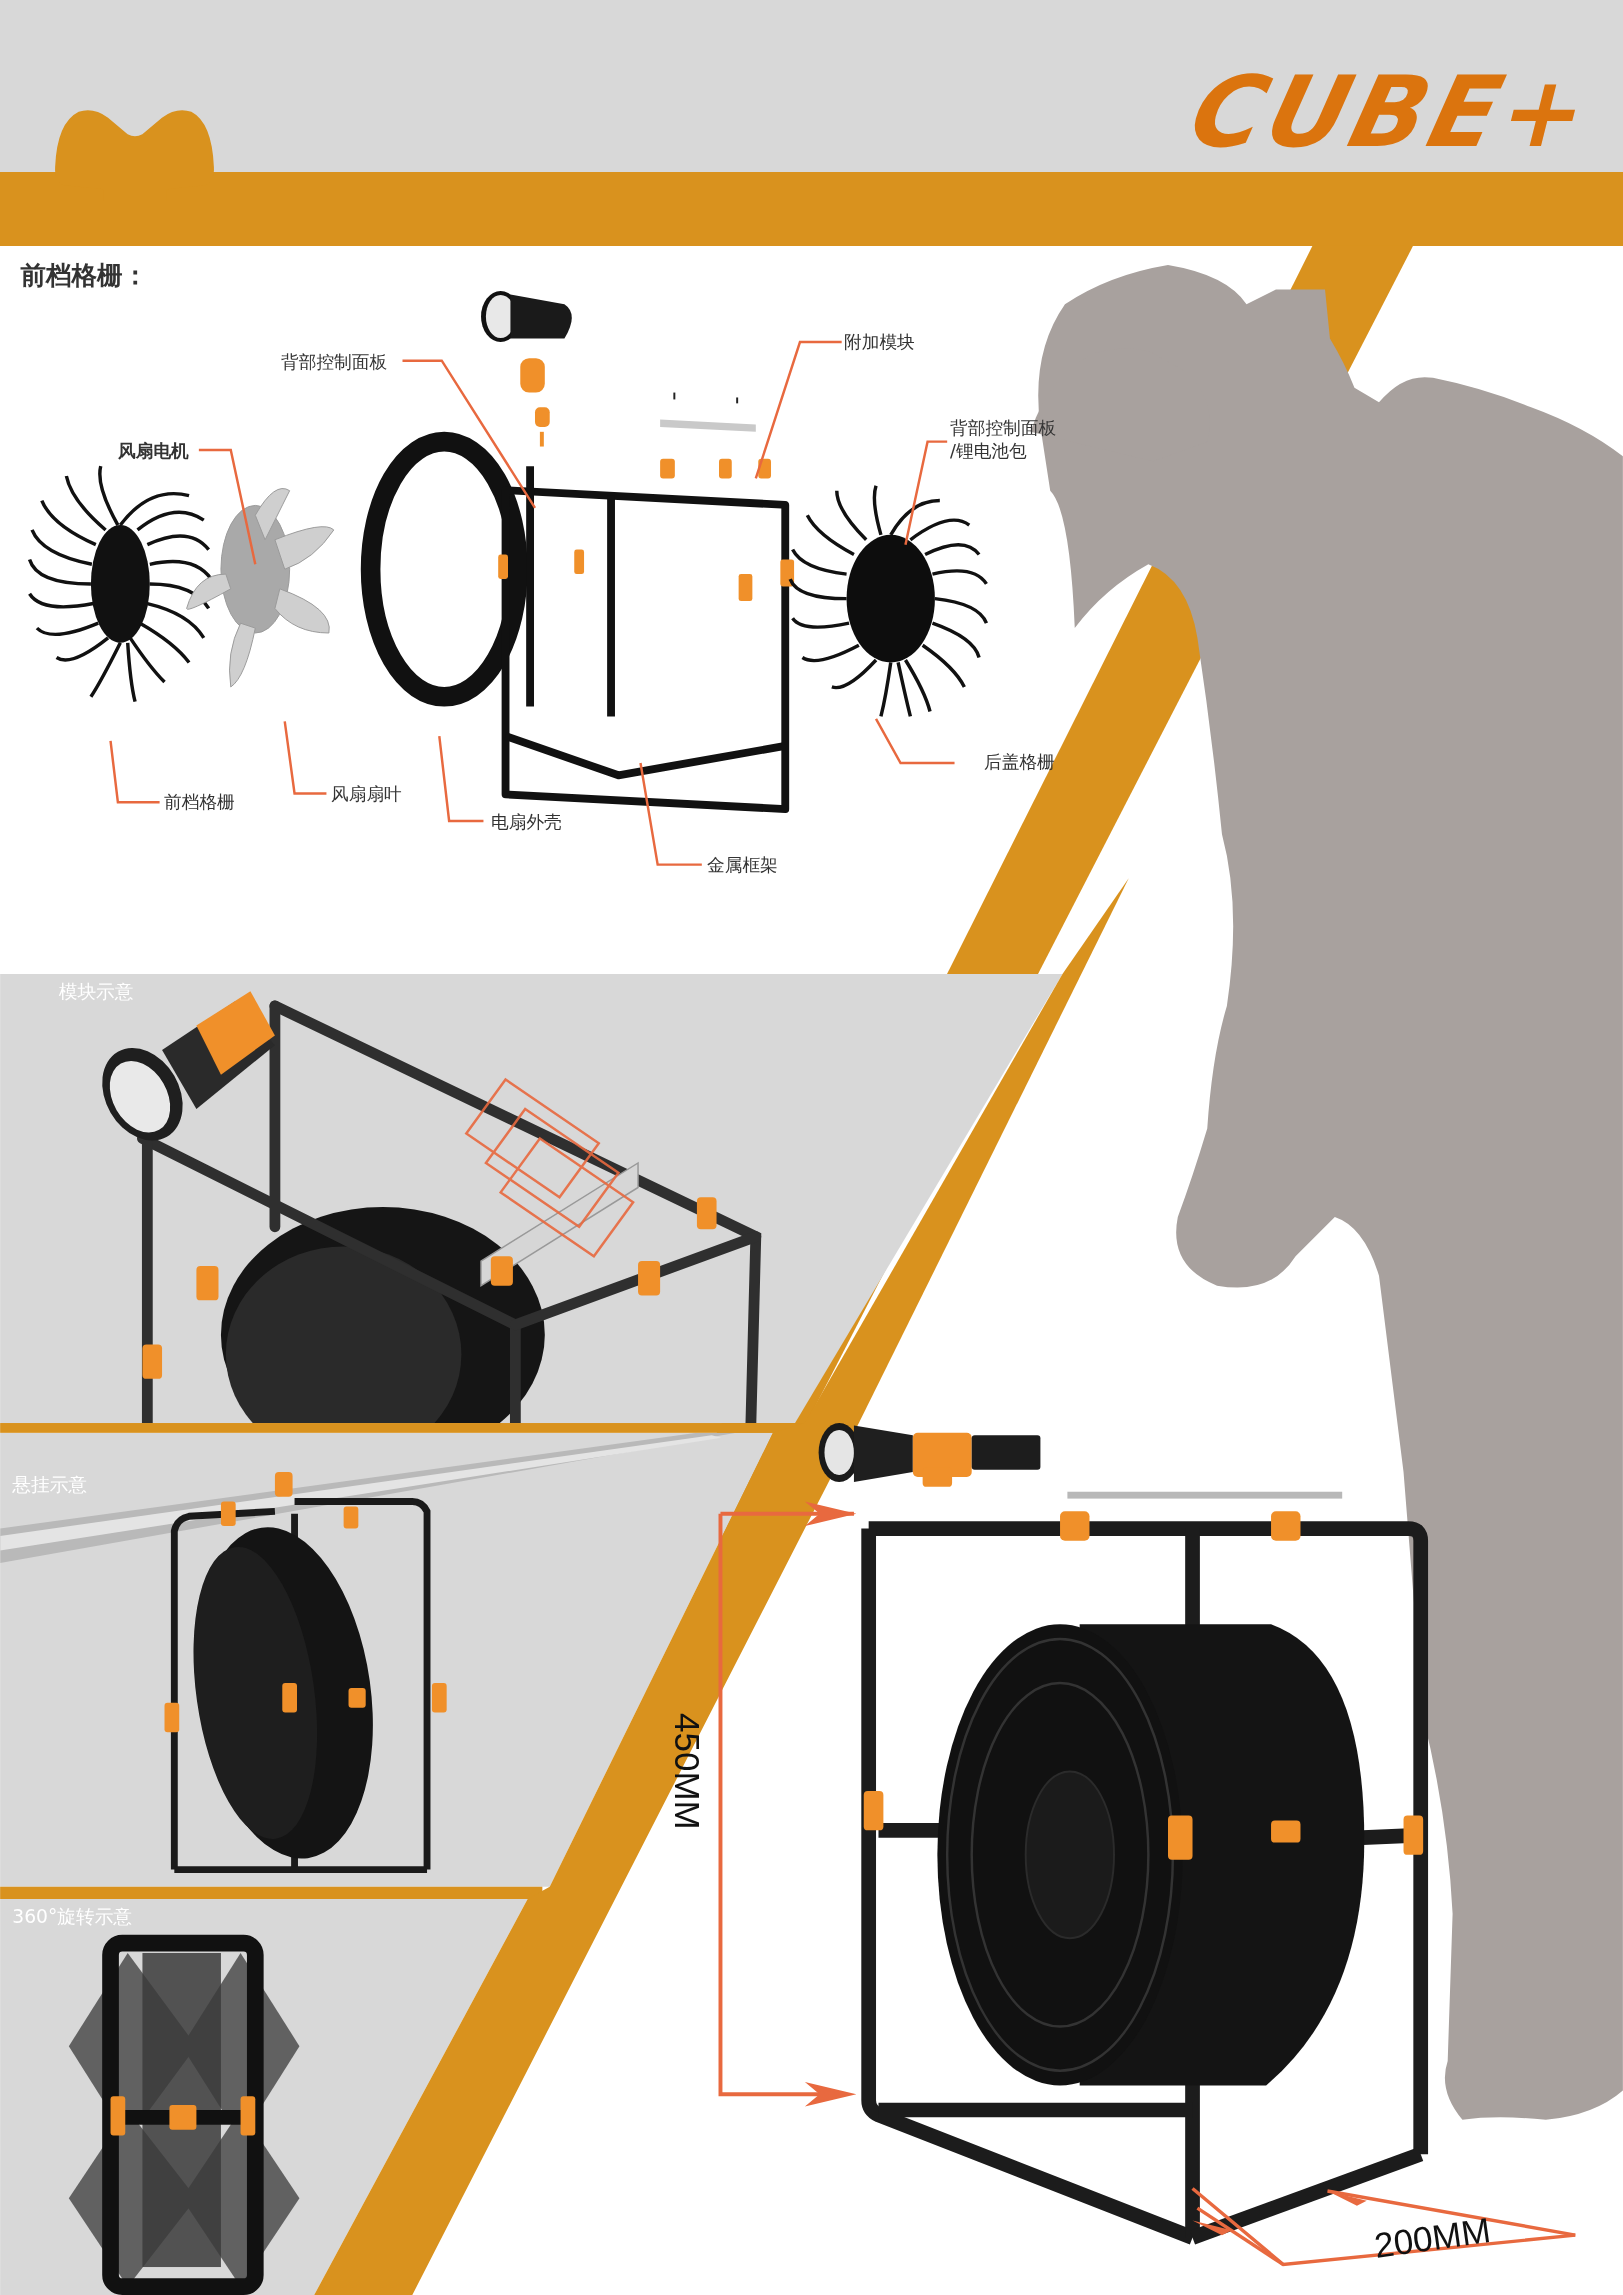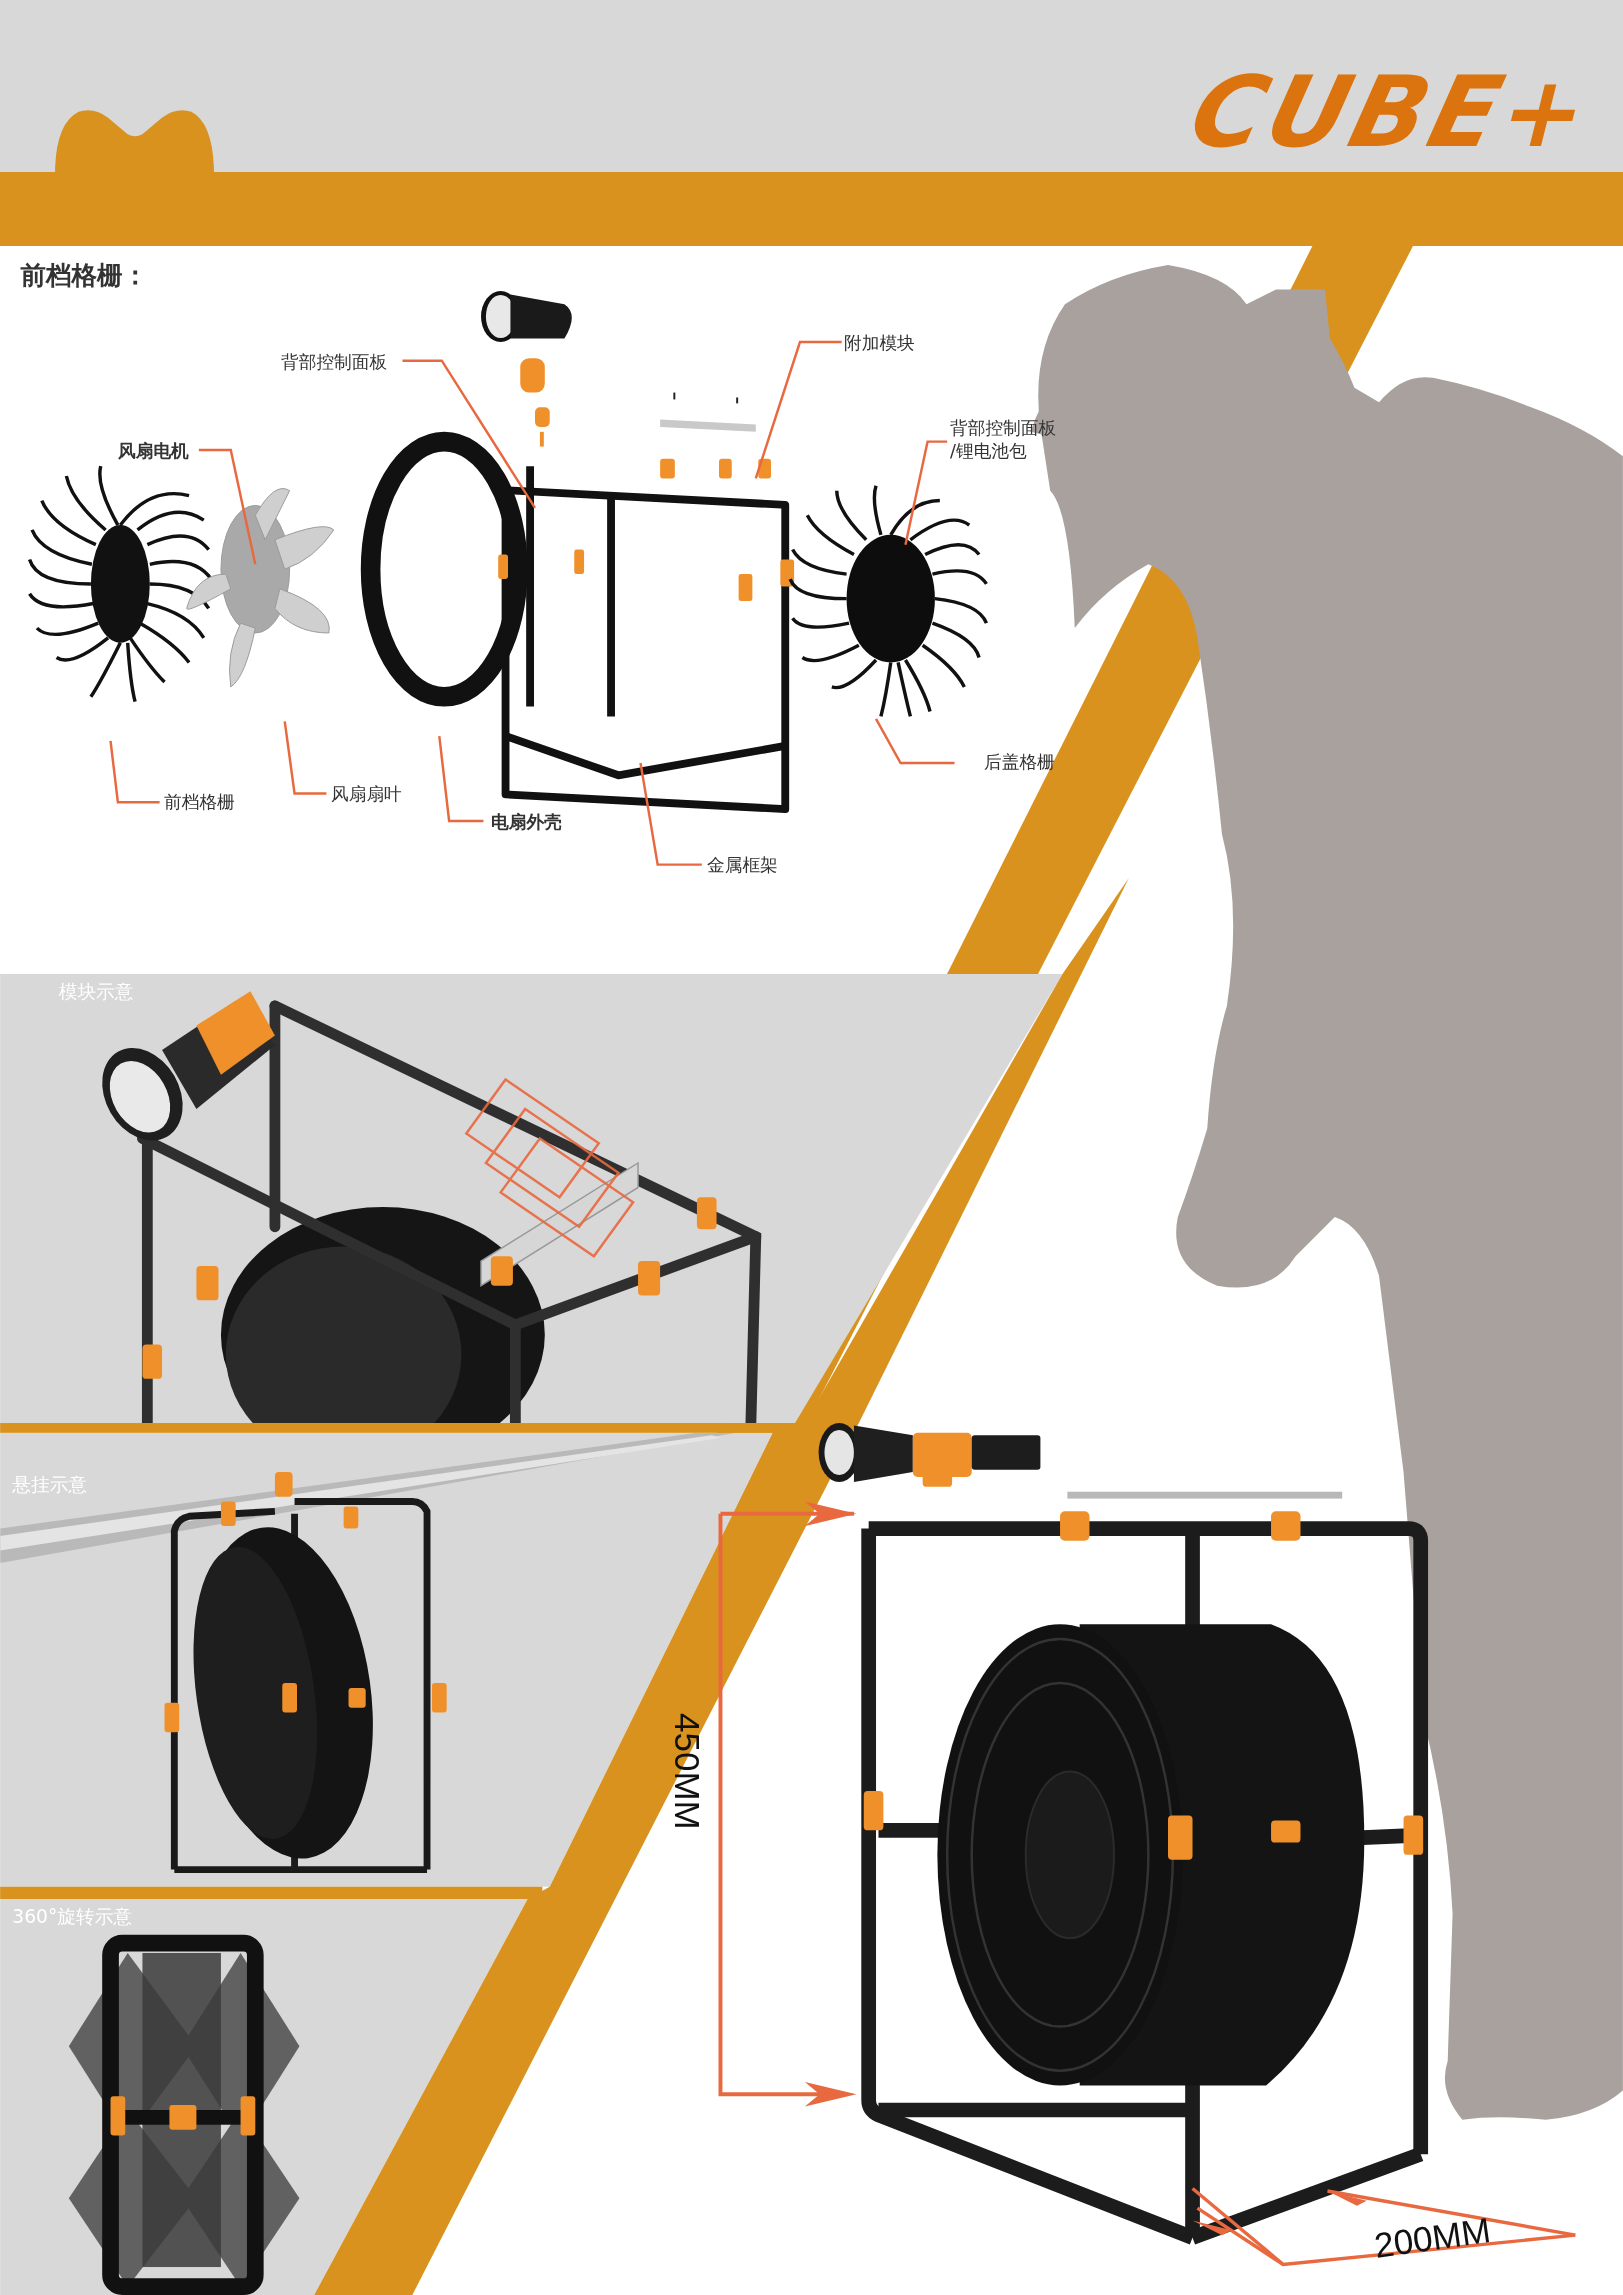--- a/index.html
+++ b/index.html
@@ -148,29 +148,29 @@
     <polyline points="1930,900 1890,900 1845,1110"></polyline>
     <polyline points="225,1510 240,1635 325,1635"></polyline>
     <polyline points="580,1470 600,1617 665,1617"></polyline>
     <polyline points="895,1500 915,1673 985,1673"></polyline>
     <polyline points="1305,1555 1340,1762 1430,1762"></polyline>
     <polyline points="1785,1465 1835,1555 1945,1555"></polyline>
   </g>
 </svg>
 
 <div class="abs callout" style="left:281px;top:351px;">背部控制面板</div>
-<div class="abs callout" style="left:844px;top:332px;">附加模块</div>
+<div class="abs callout" style="left:844px;top:332px;font-family:Liberation Mono, monospace;">附加模块</div>
 <div class="abs callout" style="left:118px;top:440px;font-weight:bold;">风扇电机</div>
 <div class="abs callout" style="left:950px;top:417px;">
   <div>背部控制面板</div>
   <div>/锂电池包</div>
 </div>
 <div class="abs callout" style="left:164px;top:791px;">前档格栅</div>
 <div class="abs callout" style="left:331px;top:783px;">风扇扇叶</div>
-<div class="abs callout" style="left:491px;top:811px;font-weight:bold;">电扇外壳</div>
+<div class="abs callout" style="left:491px;top:811px;">电扇外壳</div>
 <div class="abs callout" style="left:707px;top:854px;">金属框架</div>
 <div class="abs callout" style="left:984px;top:751px;">后盖格栅</div>
 
 <svg class="full" width="1623" height="2295" viewBox="0 0 3307 4677">
   <defs>
     <clipPath id="clipP1">
         <polygon points="0,1985 2165,1985 1620,2900 0,2900"></polygon>
       </clipPath>
     <clipPath id="clipP2">
         <polygon points="0,2920 1575,2920 1120,3845 0,3845"></polygon>

